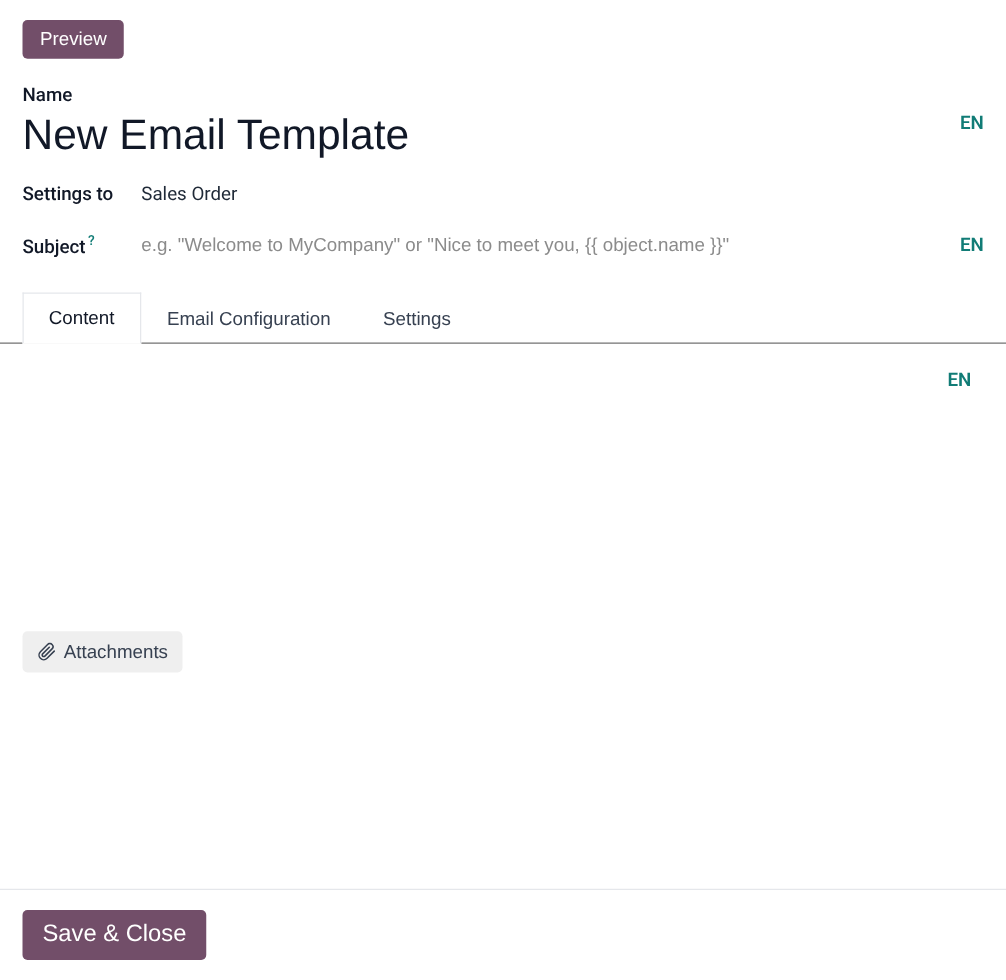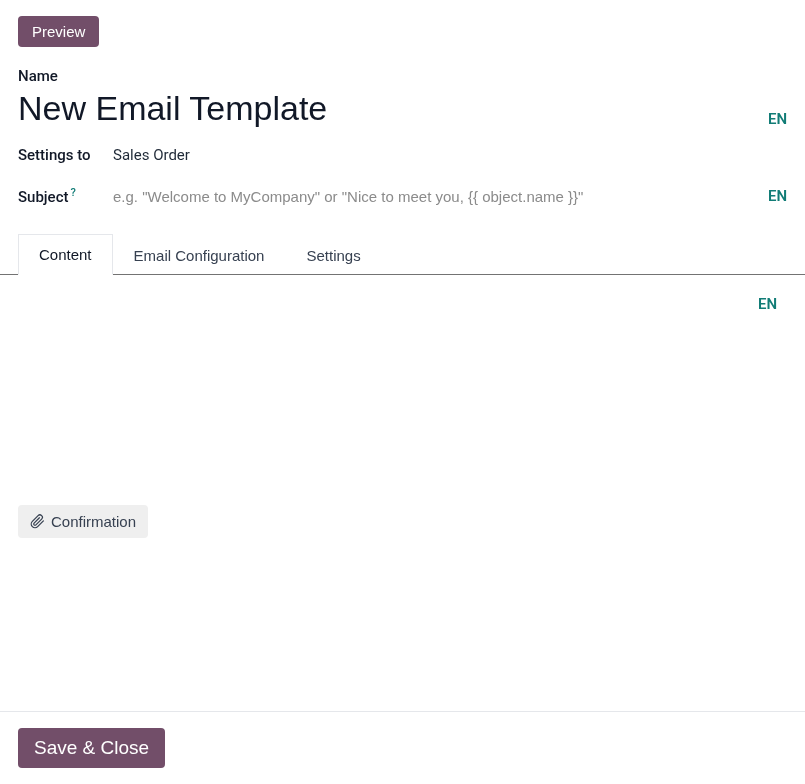--- a/index.html
+++ b/index.html
@@ -61,21 +61,21 @@
   }
   .field-label {
     font-size: 15px;
     font-weight: 500;
     color: #111827;
     margin-top: 20px;
     display: block;
   }
   .template-name-row {
     display: flex;
-    align-items: flex-end;
+    align-items: flex-start;
     justify-content: space-between;
     margin-top: 4px;
   }
   .template-name {
     font-size: 34px;
     font-weight: 400;
     border: none;
     outline: none;
     width: 100%;
     color: #111827;
@@ -257,21 +257,21 @@
     </div>
 
     <div class="content-area">
       <span class="content-lang">EN</span>
     </div>
 
     <button class="attachments-btn">
       <svg viewBox="0 0 24 24" fill="none" stroke="currentColor" stroke-width="2" stroke-linecap="round" stroke-linejoin="round">
           <path d="M21.44 11.05l-9.19 9.19a6 6 0 0 1-8.49-8.49l9.19-9.19a4 4 0 0 1 5.66 5.66l-9.2 9.19a2 2 0 0 1-2.83-2.83l8.49-8.48"></path>
         </svg>
-      <span>Confirmation</span>
+      <span>Attachments</span>
     </button>
 
   </div>
 
   <div class="modal-footer">
     <button class="save-btn">Save &amp; Close</button>
   </div>
 
 </div>
 

